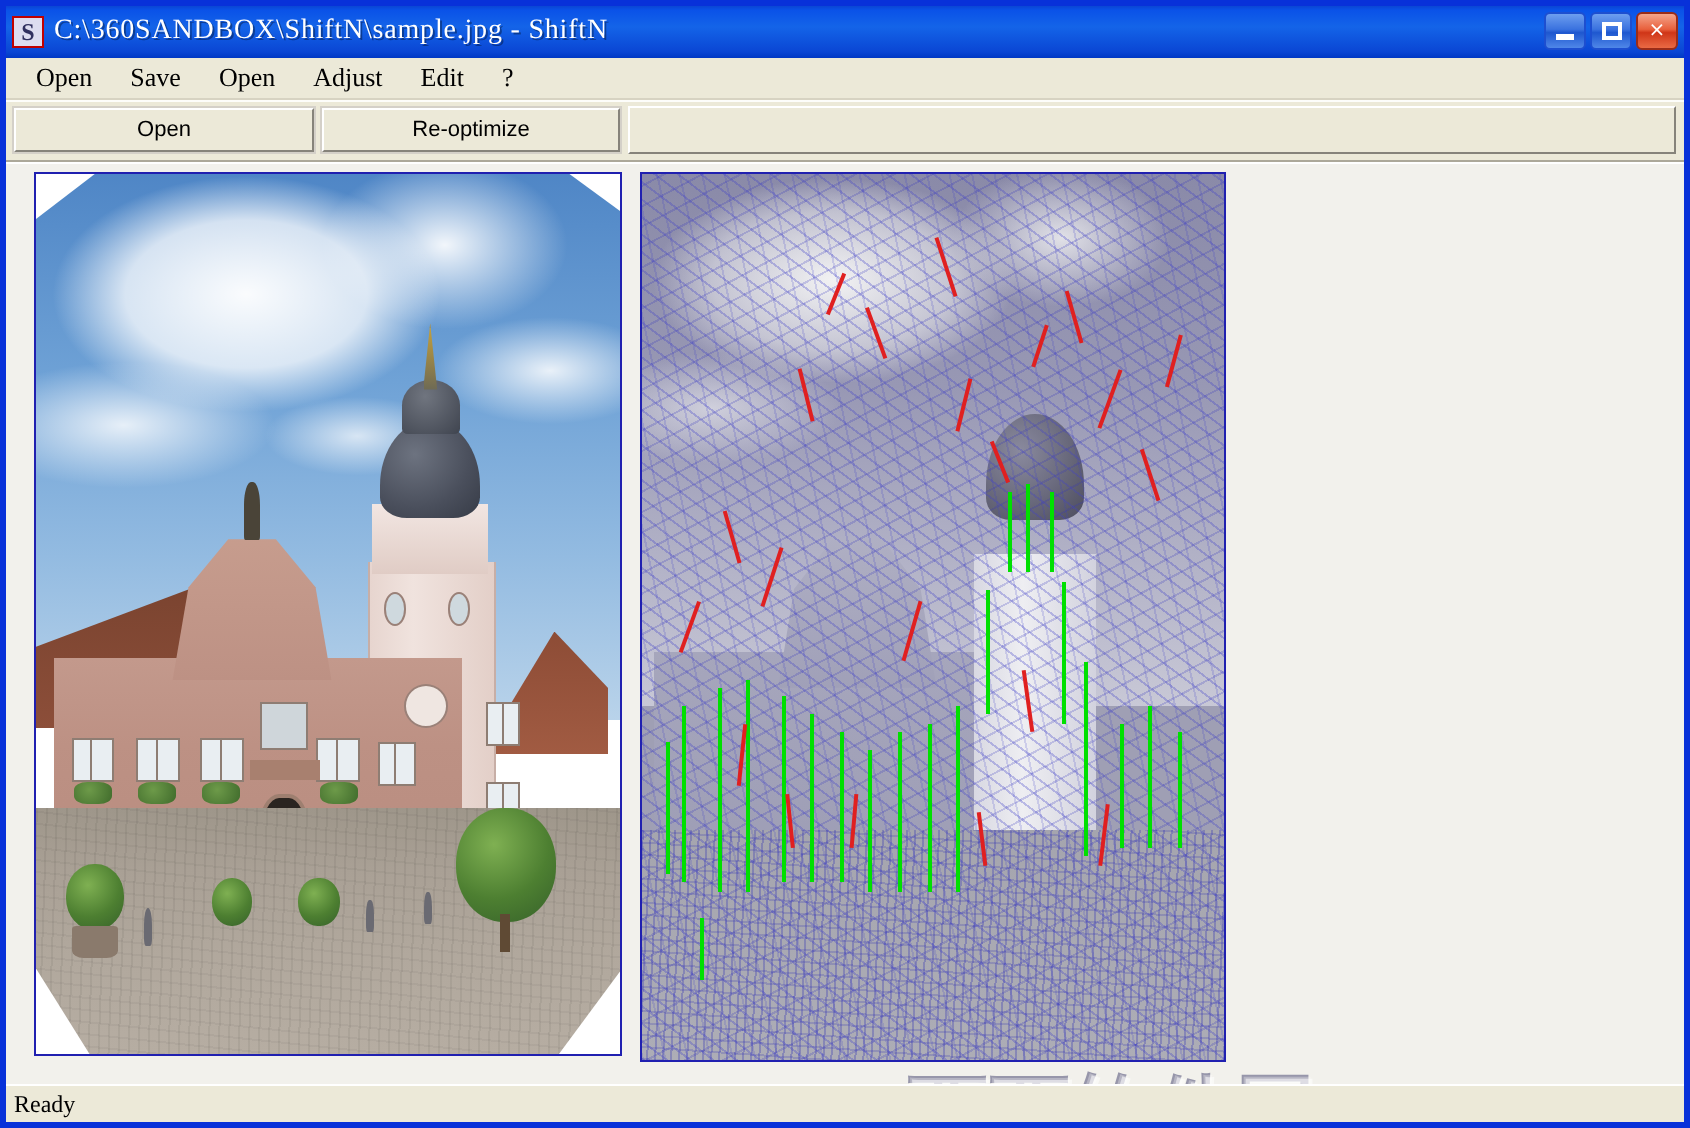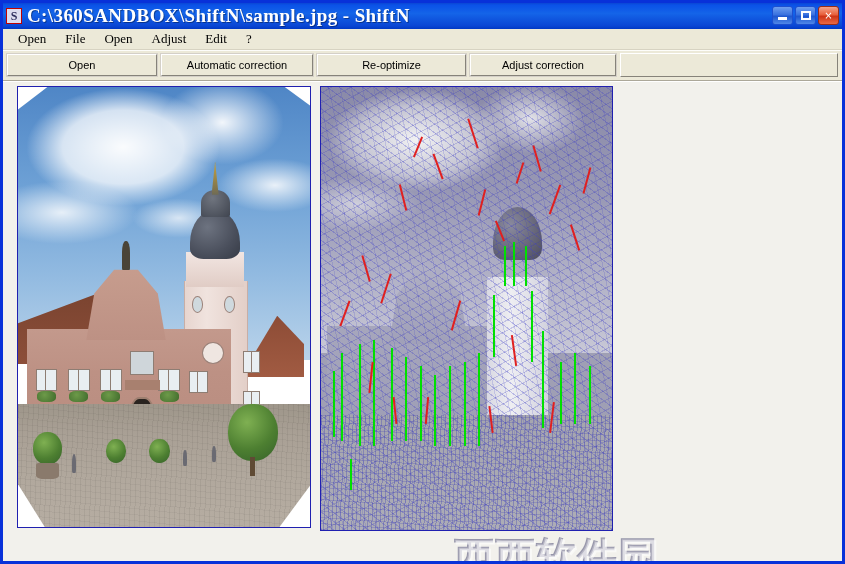--- a/index.html
+++ b/index.html
@@ -20,21 +20,21 @@
     background:linear-gradient(to bottom,#0a46d4 0%,#0a52e8 8%,#1464e8 40%,#0a46d4 88%,#0038c4 100%);
     display:flex;align-items:center;
   }
   .app-icon{
     width:16px;height:16px;margin-left:3px;margin-right:5px;flex:0 0 16px;
     background:#dcdcf0;border:1px solid #c00000;
     font-family:"Liberation Serif",serif;font-weight:bold;font-size:12px;
     color:#303060;line-height:14px;text-align:center;box-sizing:border-box;
   }
   .title-text{
-    color:#ffffff;font-family:"Liberation Serif",serif;font-weight:bold;font-size:19px;
+    color:#ffffff;font-family:"Liberation Serif",serif;font-weight:normal;font-size:14px;
     letter-spacing:0.4px;white-space:nowrap;
     text-shadow:1px 1px 0 rgba(0,0,0,.35);
   }
   .winbtns{position:absolute;right:3px;top:3px;display:flex;gap:2px;}
   .winbtn{
     width:21px;height:19px;box-sizing:border-box;border-radius:3px;
     border:1px solid #1d4fd0;position:relative;
     background:linear-gradient(to bottom,#6d9eef 0%,#3a72df 45%,#1e57cf 55%,#4f87e8 100%);
   }
   .winbtn.close{
@@ -273,39 +273,33 @@
         <span class="box"></span>
       </div>
       <div class="winbtn close">
         <span class="g">×</span>
       </div>
     </div>
   </div>
 
   <div class="menubar">
     <div class="menu-item">Open</div>
-    <div class="menu-item">File</div>
+    <div class="menu-item">Save</div>
     <div class="menu-item">Open</div>
     <div class="menu-item">Adjust</div>
     <div class="menu-item">Edit</div>
     <div class="menu-item">?</div>
   </div>
 
   <div class="toolbar">
     <div class="tb-cell" style="width:150px">
       <div class="tb-btn">Open</div>
     </div>
-    <div class="tb-cell" style="width:152px">
-      <div class="tb-btn">Automatic correction</div>
-    </div>
     <div class="tb-cell" style="width:149px">
       <div class="tb-btn focused">Re-optimize</div>
-    </div>
-    <div class="tb-cell" style="width:146px">
-      <div class="tb-btn">Adjust correction</div>
     </div>
     <div class="tb-spacer"></div>
   </div>
 
   <div class="client">
 
     <div class="pane" id="pane-original">
       <div class="imgwrap">
         <div class="photo-o">
           <div class="o-sky"></div>
@@ -429,14 +423,17 @@
         </div>
       </div>
     </div>
 
     <div class="wm-emboss">
       <span>西西软件园</span>
     </div>
 
   </div>
 
+  <div class="statusbar">
+    <span>Ready</span>
+  </div>
 
 </div>
 
 </body></html>

